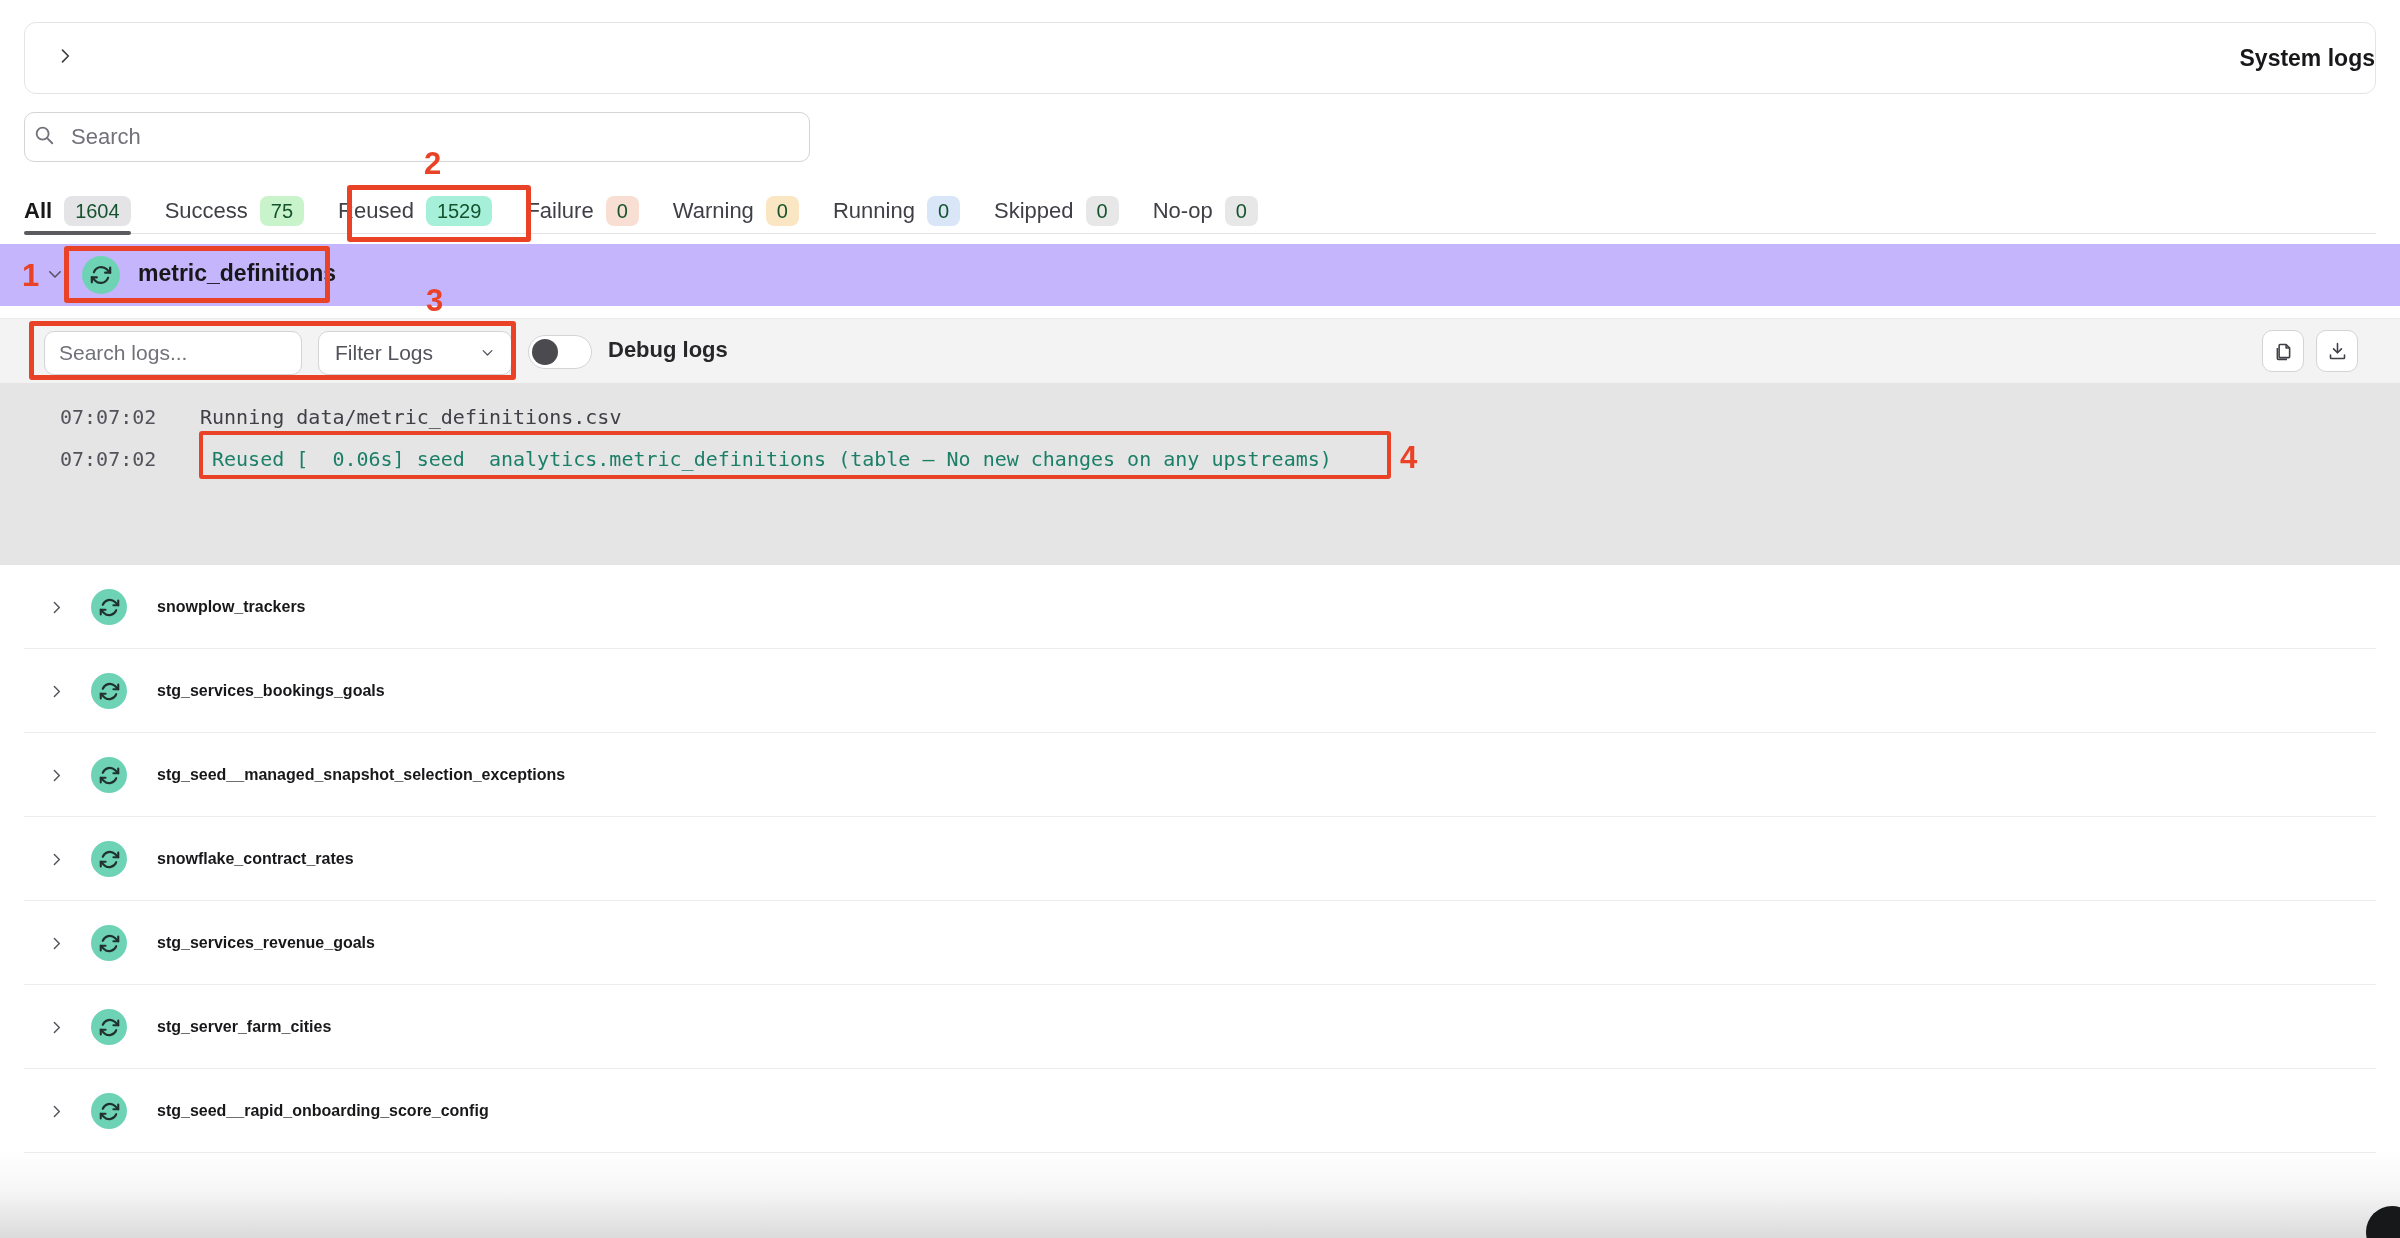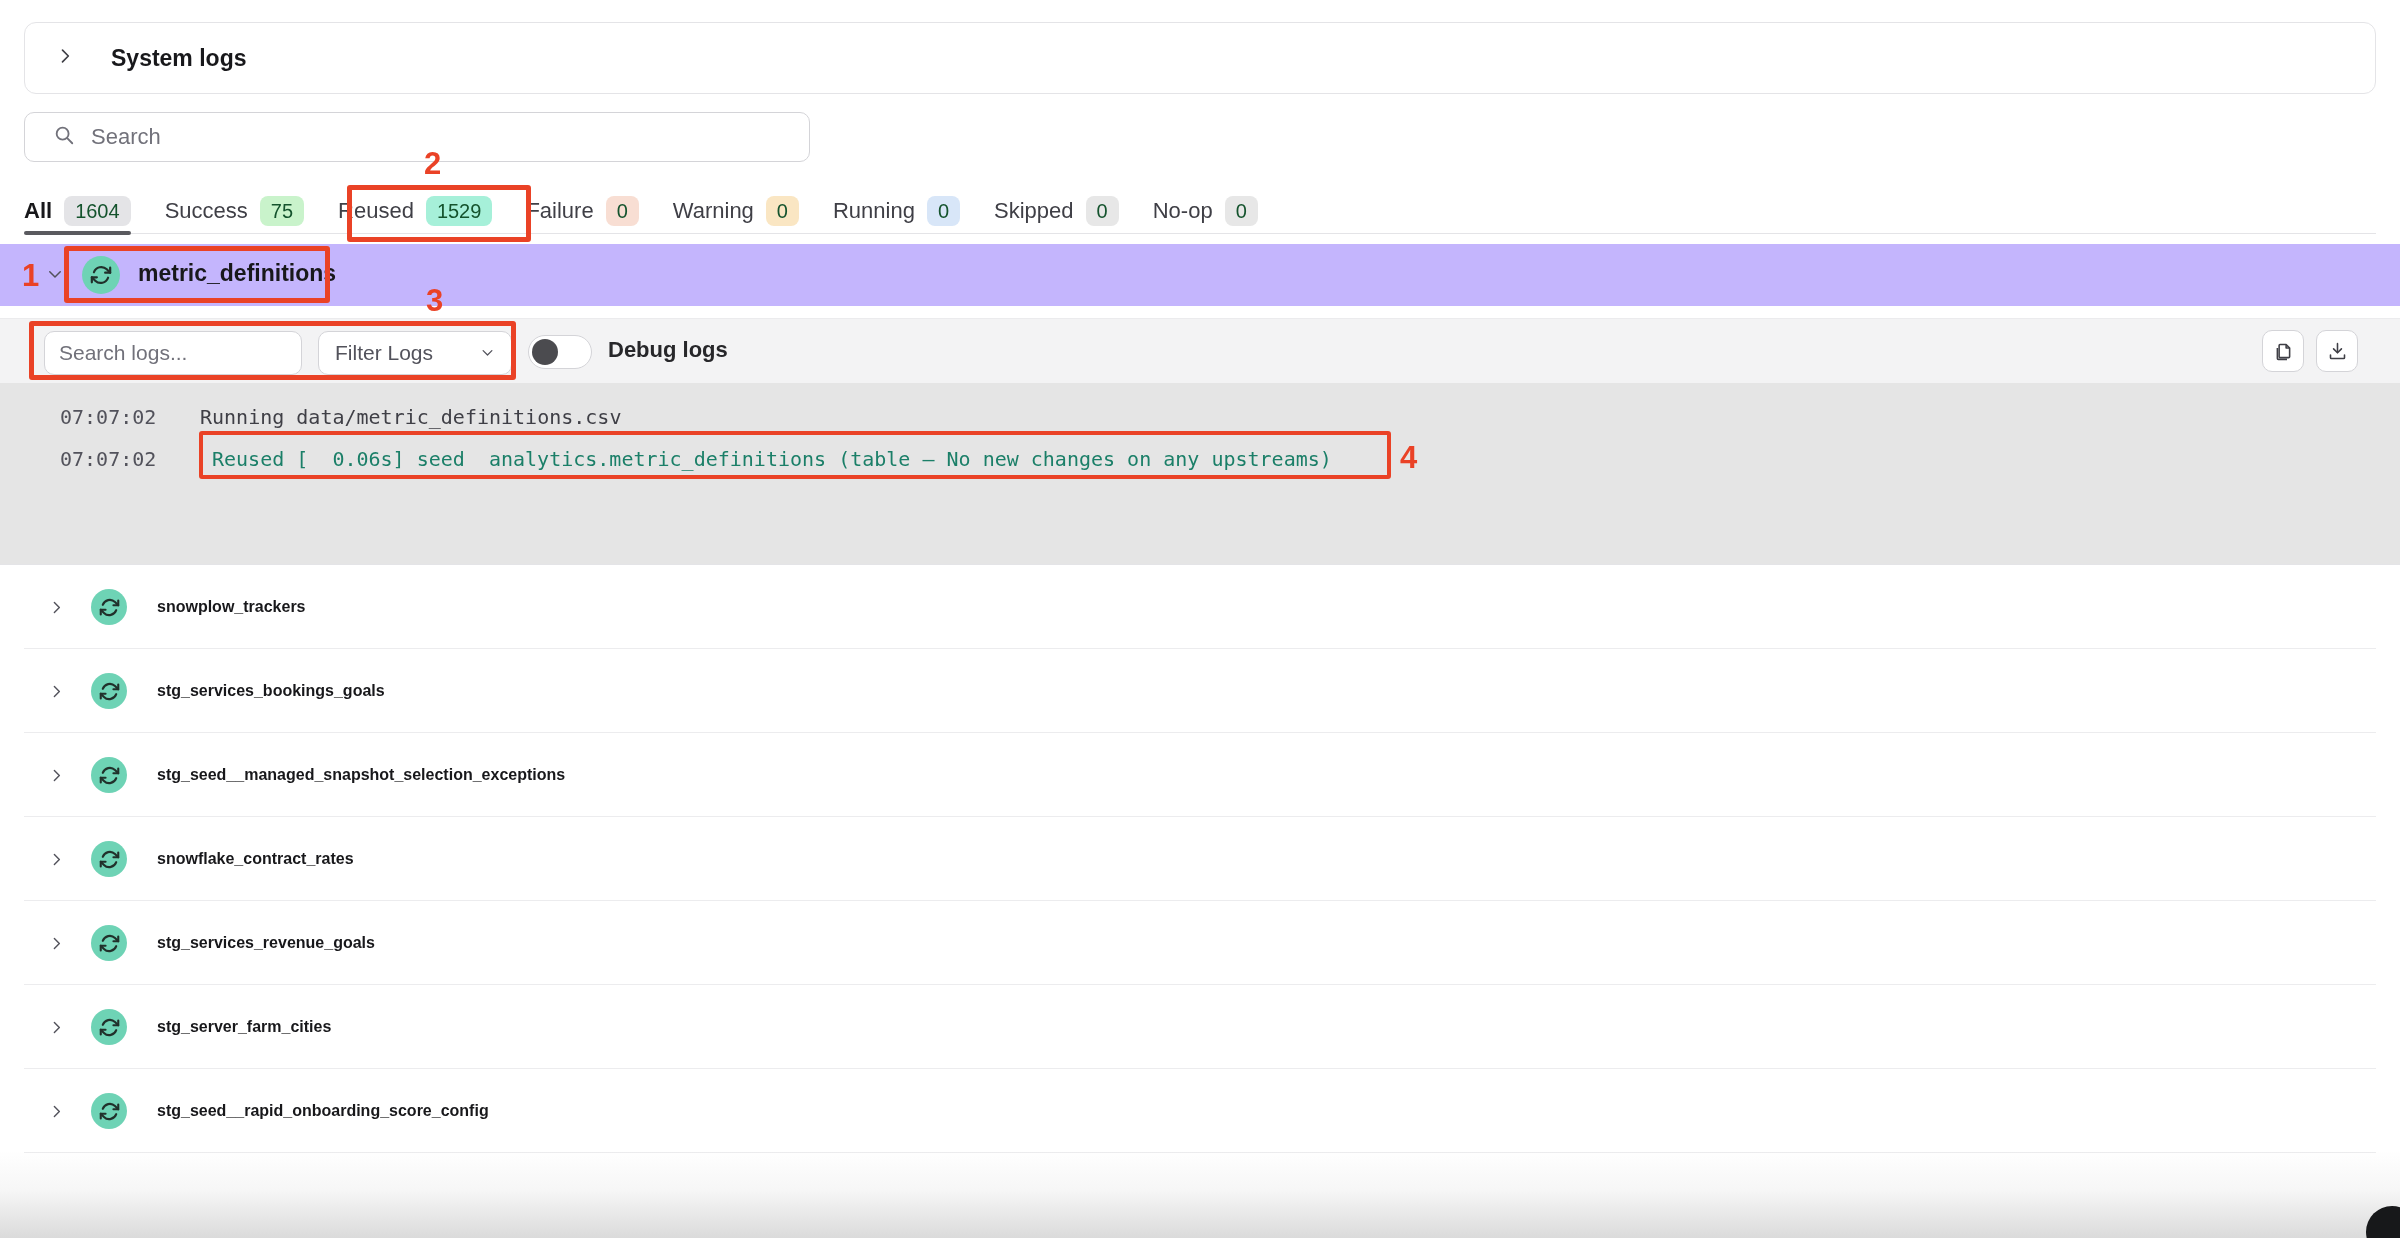--- a/index.html
+++ b/index.html
@@ -6,31 +6,31 @@
   html,body { margin:0; padding:0; }
   body {
     width:2400px; height:1238px; position:relative; overflow:hidden;
     background:#ffffff; font-family:"Liberation Sans", sans-serif; color:#18181b;
   }
 
   
   .header-card {
     position:absolute; left:24px; top:22px; width:2352px; height:72px;
     border:1px solid #e4e4e7; border-radius:12px; background:#fff;
-    display:flex; align-items:center; padding-left:30px;
+    display:flex; align-items:center; padding-left:30px;justify-content:space-between;
   }
   .header-card .title { font-size:23px; font-weight:600; margin-left:36px; color:#18181b; }
   .chev { stroke:#3f3f46; stroke-width:2; fill:none; stroke-linecap:round; stroke-linejoin:round; }
   .chev-light { stroke:#52525b; }
 
   
   .search-box {
     position:absolute; left:24px; top:112px; width:786px; height:50px;
     border:1px solid #d4d4d8; border-radius:10px; background:#fff;
-    display:flex; align-items:center; padding:0 28px; gap:14px;
+    display:flex; align-items:center; padding:0 8px; gap:14px;
   }
   .search-box input {
     border:none; outline:none; flex:1; font-size:22px; font-family:"Liberation Sans", sans-serif;
     color:#18181b; background:transparent;
   }
   .search-box input::placeholder { color:#71717a; }
 
   
   .tabs {
     position:absolute; left:24px; top:188px; width:2352px; height:46px;

